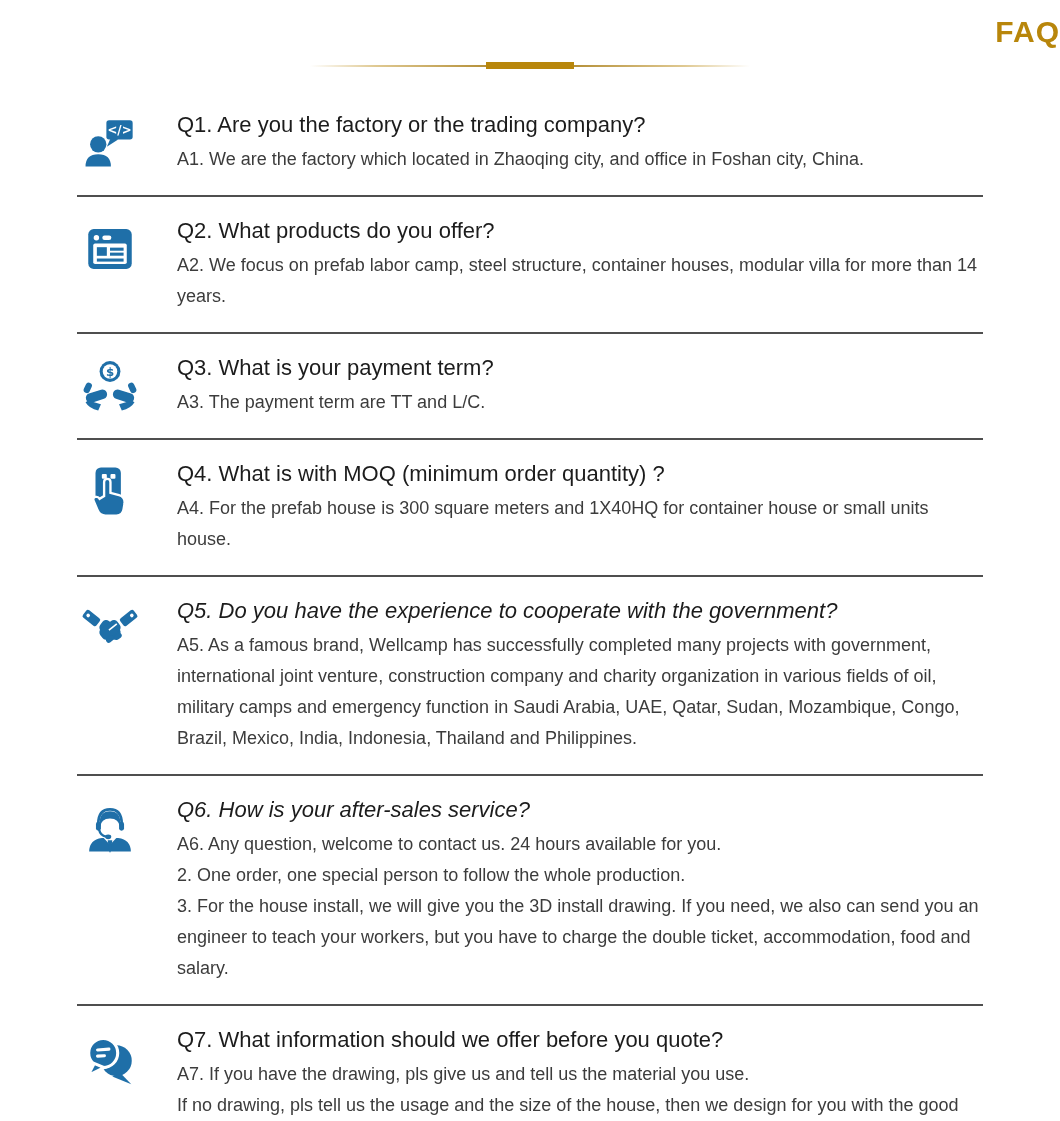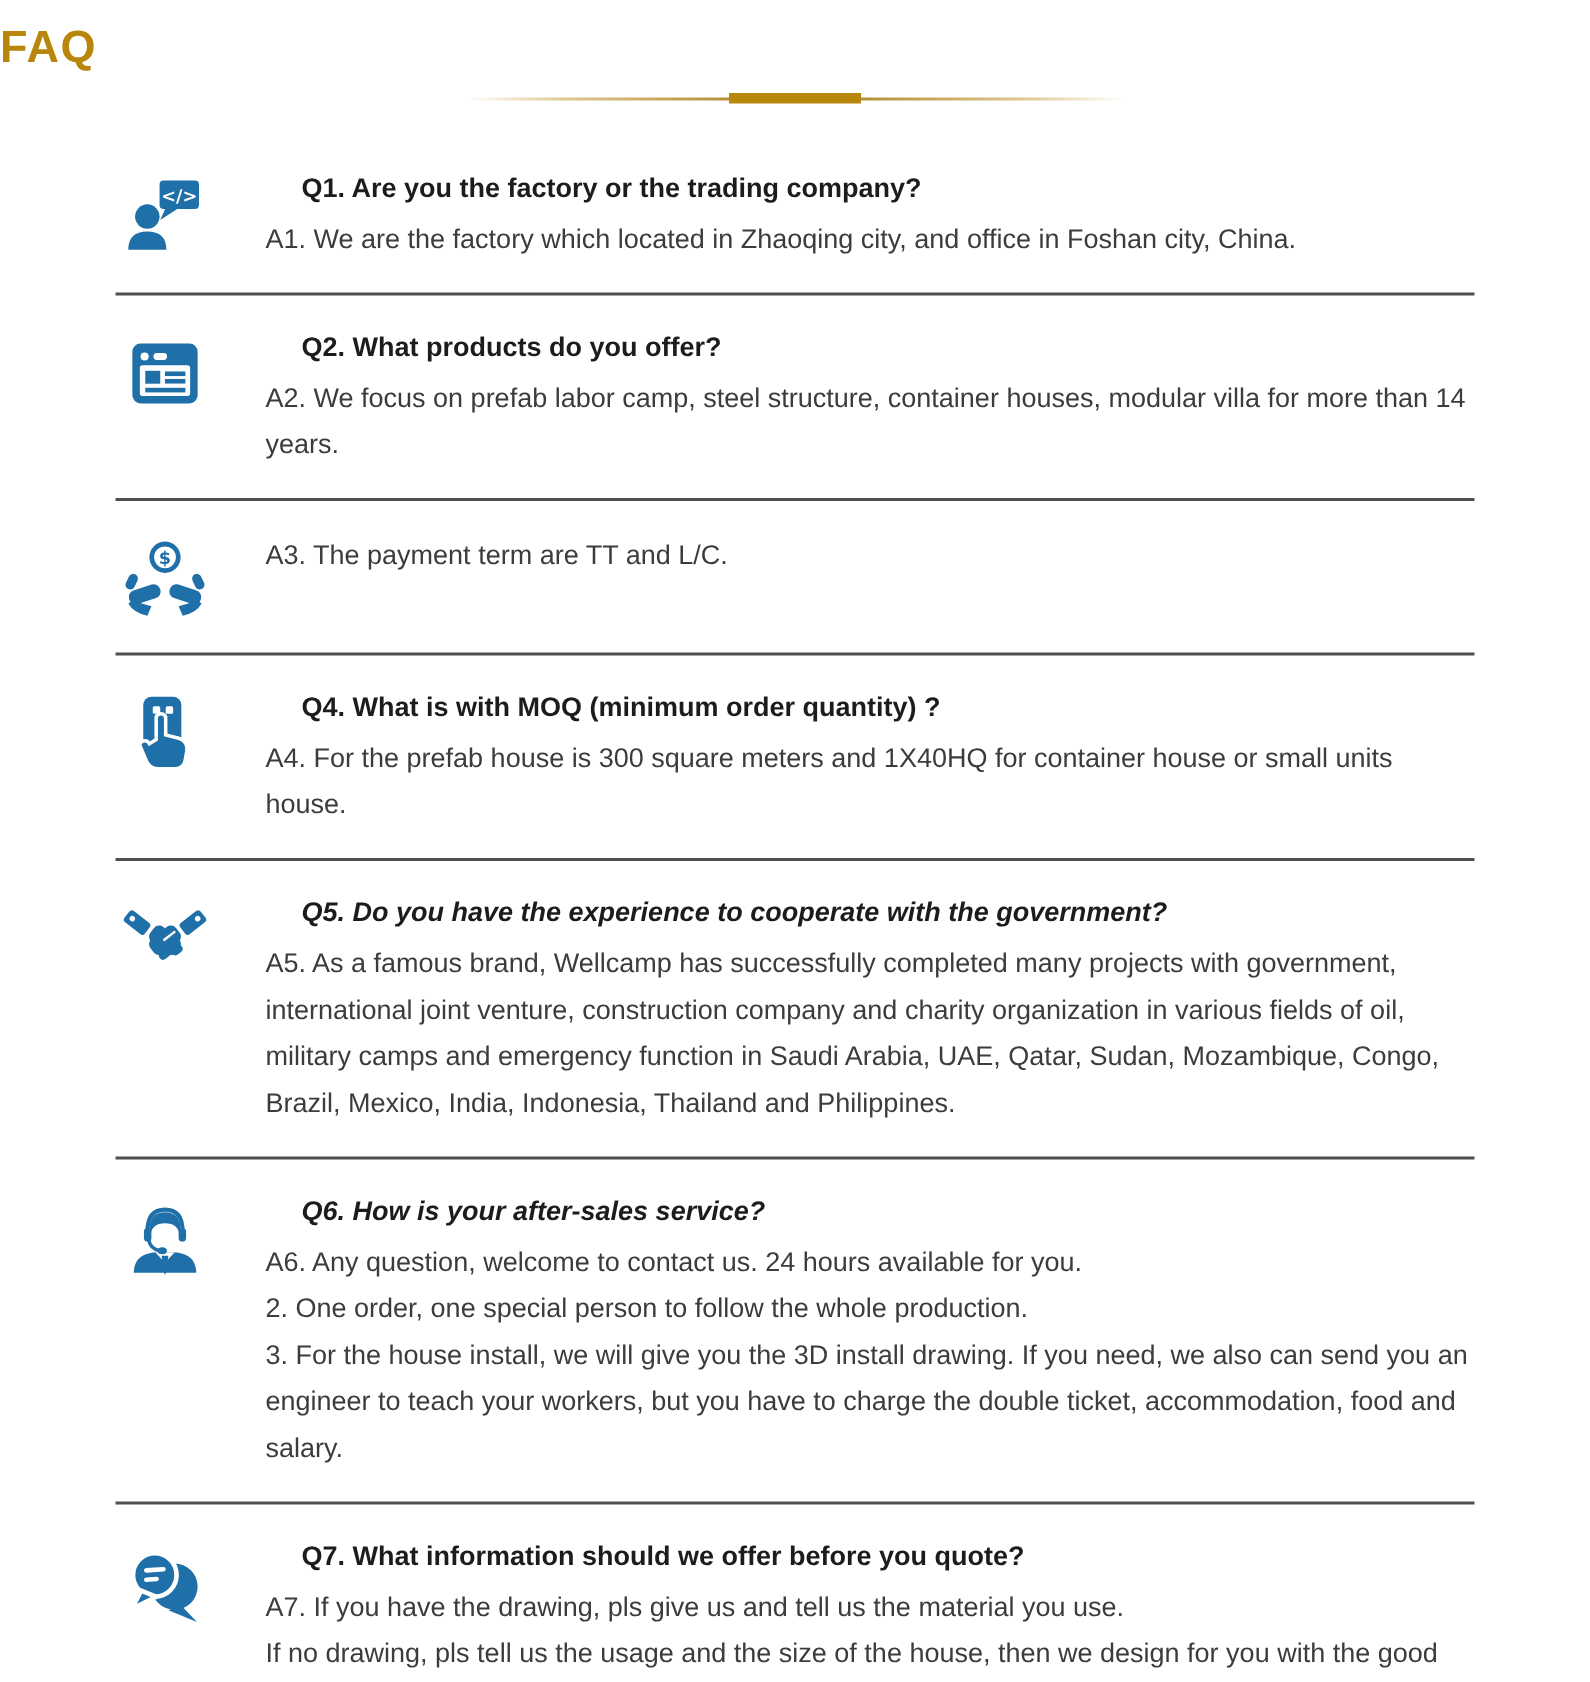--- a/index.html
+++ b/index.html
@@ -12,21 +12,21 @@
   *{box-sizing:border-box;margin:0;padding:0;}
   html,body{background:#fff;}
   body{
     width:1060px;
     min-height:1121px;
     margin:0 auto;
     font-family:"Liberation Sans","DejaVu Sans",sans-serif;
     color:var(--a-color);
   }
   
-  .faq-header{padding-top:15px;text-align:left;}
+  .faq-header{padding-top:15px;text-align:right;}
   .faq-title{
     font-size:30px;
     font-weight:bold;
     letter-spacing:1px;
     color:var(--gold);
   }
   .title-rule{
     position:relative;
     width:440px;
     height:7px;
@@ -61,26 +61,25 @@
   .icon-col{
     width:100px;
     flex-shrink:0;
     padding-left:4px;
     padding-top:2px;
   }
   .ficon svg{fill:var(--blue);display:block;}
   .sb{stroke:var(--blue);fill:none;}
   .text-col{flex:1;min-width:0;}
   .q{
-    font-size:18px;
-    font-weight:bold;
+    font-size:22px;
+    font-weight:normal;
     color:var(--q-color);
     line-height:26px;
     margin-bottom:6px;
-    margin-left:24px;
   }
   .q.italic{font-style:italic;}
   .a p{
     font-size:18px;
     line-height:31px;
     color:var(--a-color);
   }
 </style>
 </head>
 <body>
@@ -152,20 +151,21 @@
           </g>
           <g transform="translate(64 0) scale(-1 1)">
             <rect x="5" y="38" width="24" height="10.5" rx="5" transform="rotate(-18 17 43)"></rect>
             <rect x="4" y="28" width="7" height="12" rx="3.5" transform="rotate(25 7.5 34)"></rect>
             <path d="M8 48 L22 52 L19 59 Q9 57 5 50 Z"></path>
           </g>
         </svg>
       </span>
     </div>
     <div class="text-col">
+      <h2 class="q">Q3. What is your payment term?</h2>
       <div class="a">
         <p>A3. The payment term are TT and L/C.</p>
       </div>
     </div>
   </section>
 
   <section class="faq-item">
     <div class="icon-col">
       <span class="ficon">
         <svg width="58" height="58" viewBox="0 0 64 64">

